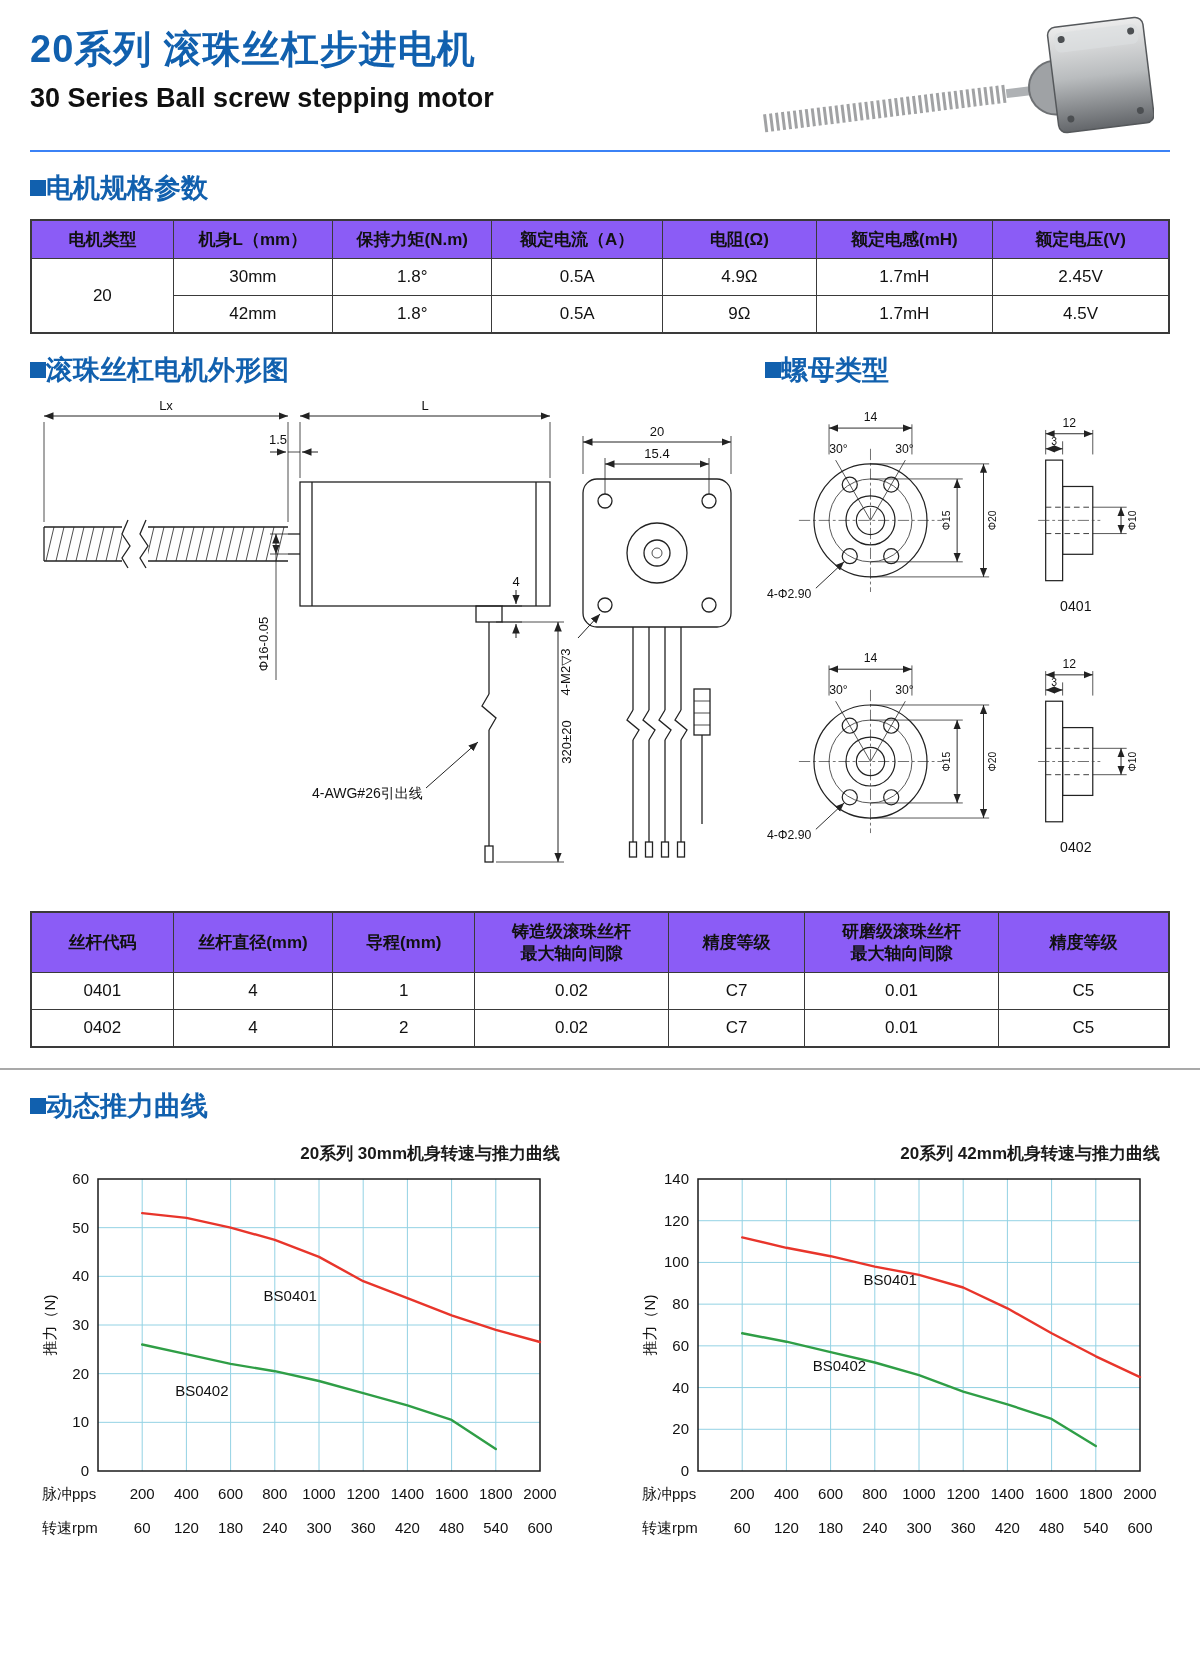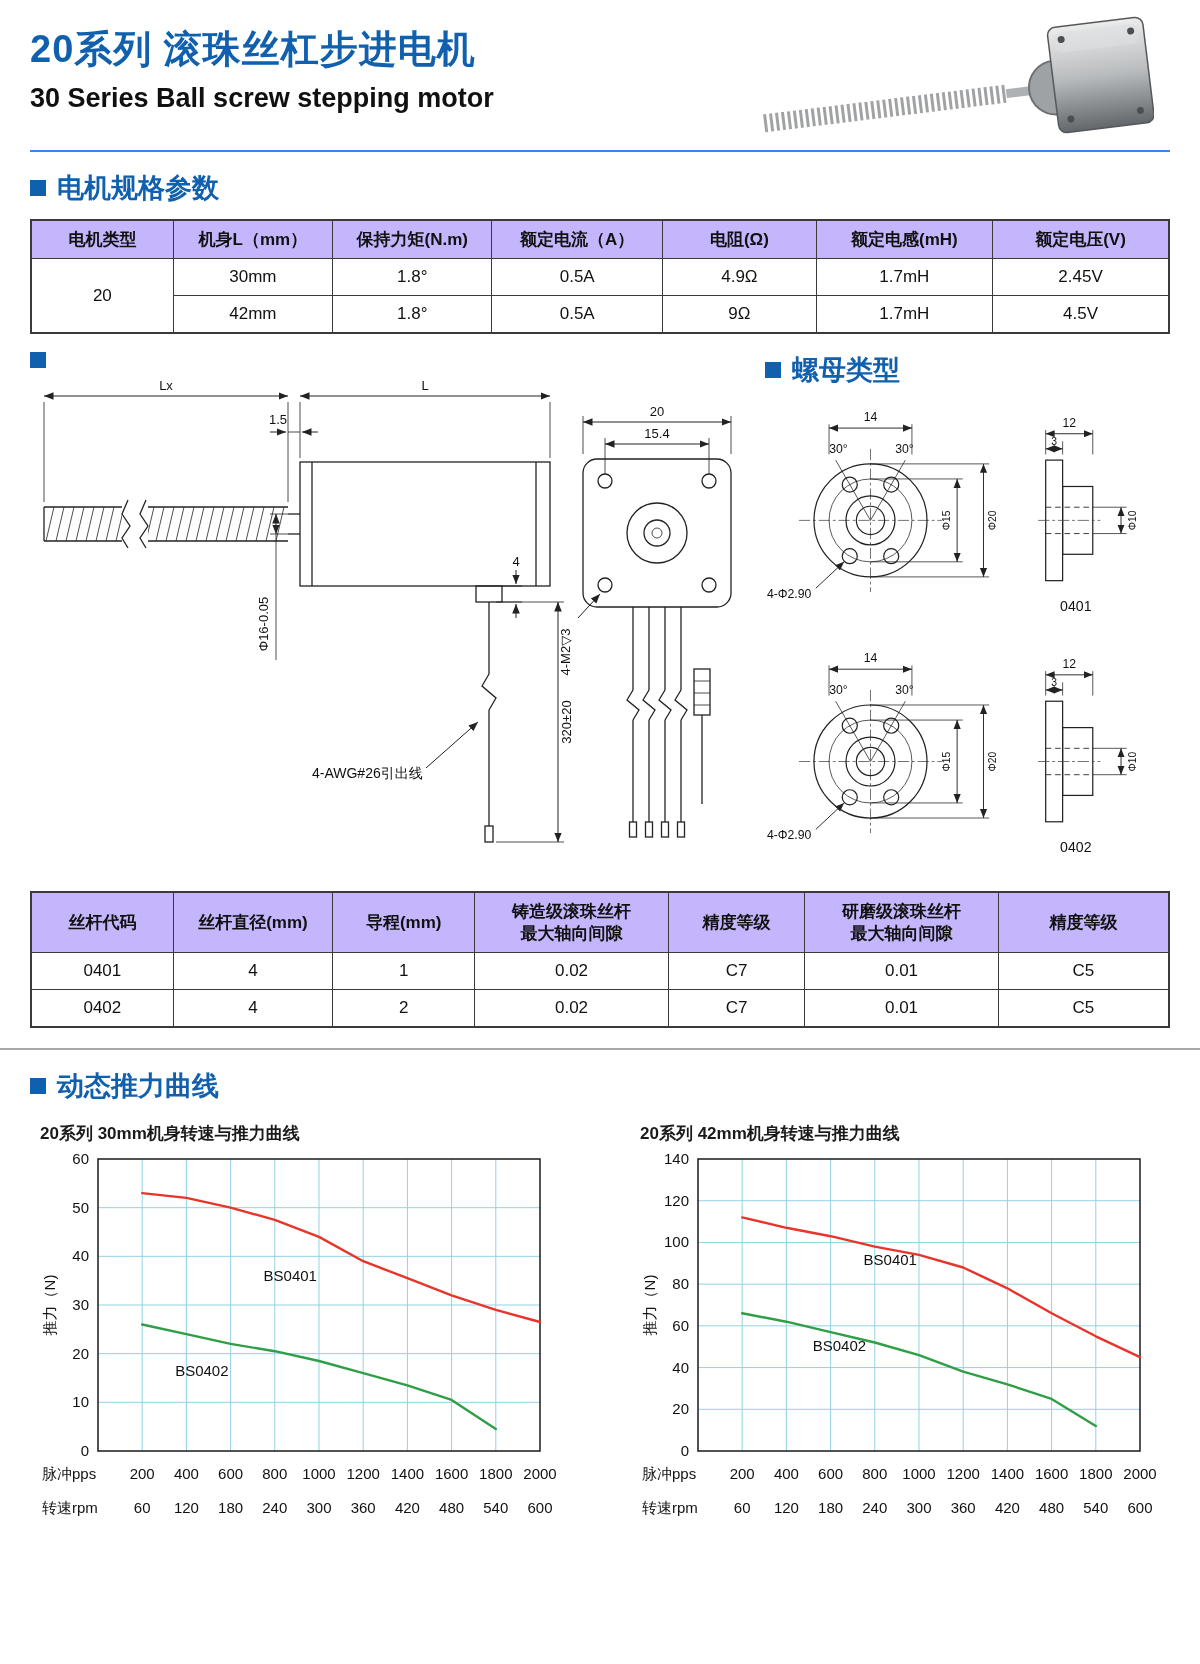--- a/index.html
+++ b/index.html
@@ -8,27 +8,27 @@
     font-family:"Liberation Sans","DejaVu Sans",sans-serif;
     position:relative;overflow:hidden;
   }
   .page{padding:0 30px}
   
   .hdr{position:relative;height:150px;border-bottom:2px solid #3b82f6}
   .hdr h1{margin:0;padding-top:24px;font-size:38px;font-weight:bold;color:#1160ae;letter-spacing:1px}
   .hdr h2{margin:8px 0 0 0;font-size:27px;font-weight:600;color:#101010}
   .photo{position:absolute;top:4px;right:16px}
   
-  .sec{display:flex;align-items:center;gap:11px;margin-top:18px}
+  .sec{display:flex;align-items:center;margin-top:18px}
   .sec .sq{width:16px;height:16px;background:#1160ae;flex:0 0 auto}
   .sec .st{font-size:27px;font-weight:bold;color:#1160ae}
   
   table{width:100%;border-collapse:collapse;margin-top:13px;border:2px solid #3a3a3a;table-layout:fixed}
   th,td{border:1px solid #3a3a3a;text-align:center;font-size:17px}
-  th{background:#c4b5fd;font-weight:bold;padding:8px 3px;white-space:pre-line;line-height:1.25}
+  th{background:#8b5cf6;font-weight:bold;padding:8px 3px;white-space:pre-line;line-height:1.25}
   td{padding:8px 21px}
   
   .draw-row{display:flex;margin-top:4px}
   .outline-col{width:735px}
   .nut-col{flex:1}
   .draw-row svg.fig{margin-top:6px}
   
   svg .ln{fill:none;stroke:#222;stroke-width:1.3}
   svg .th{fill:none;stroke:#222;stroke-width:0.8}
   svg .dl{fill:none;stroke:#222;stroke-width:1;marker-start:url(#arr);marker-end:url(#arr)}
@@ -40,21 +40,21 @@
   svg .start{text-anchor:start}
   svg .code{font-size:15px;fill:#111;text-anchor:middle}
   svg text{font-family:"Liberation Sans","DejaVu Sans",sans-serif}
   
   .notes{margin-top:12px;font-size:19px;line-height:1.5;color:#111}
   .notes .l2{padding-left:40px}
   
   .page-divider{border-top:2px solid #a9a9a9;margin:20px -30px 0}
   .charts{display:flex;justify-content:space-between;margin-top:8px;padding:0 10px}
   .chart-block{width:520px}
-  .chart-title{text-align:left;font-size:17px;font-weight:bold;margin:10px 0 2px;color:#1a1a1a}
+  .chart-title{text-align:right;font-size:17px;font-weight:bold;margin:10px 0 2px;color:#1a1a1a}
 </style>
 </head>
 <body>
 
 <div class="page">
 
   <div class="hdr">
     <h1>20系列 滚珠丝杠步进电机</h1>
     <h2>30 Series Ball screw stepping motor</h2>
     <div class="photo">
@@ -131,20 +131,21 @@
         <td>1.7mH</td>
         <td>4.5V</td>
       </tr>
     </tbody>
   </table>
 
   <div class="draw-row">
     <div class="outline-col">
       <div class="sec" style="margin-top:14px">
         <span class="sq"></span>
+        <span class="st">滚珠丝杠电机外形图</span>
       </div>
 
       <svg class="fig" width="720" height="500" viewBox="0 0 720 500">
         <defs>
           <marker id="arr" viewBox="0 0 10 10" markerWidth="10" markerHeight="10" refX="9.5" refY="5" orient="auto-start-reverse">
             <path d="M0,1.2 L9.5,5 L0,8.8 z" fill="#222"></path>
           </marker>
         </defs>
 
         <line x1="14" y1="28" x2="14" y2="128" class="th"></line>

